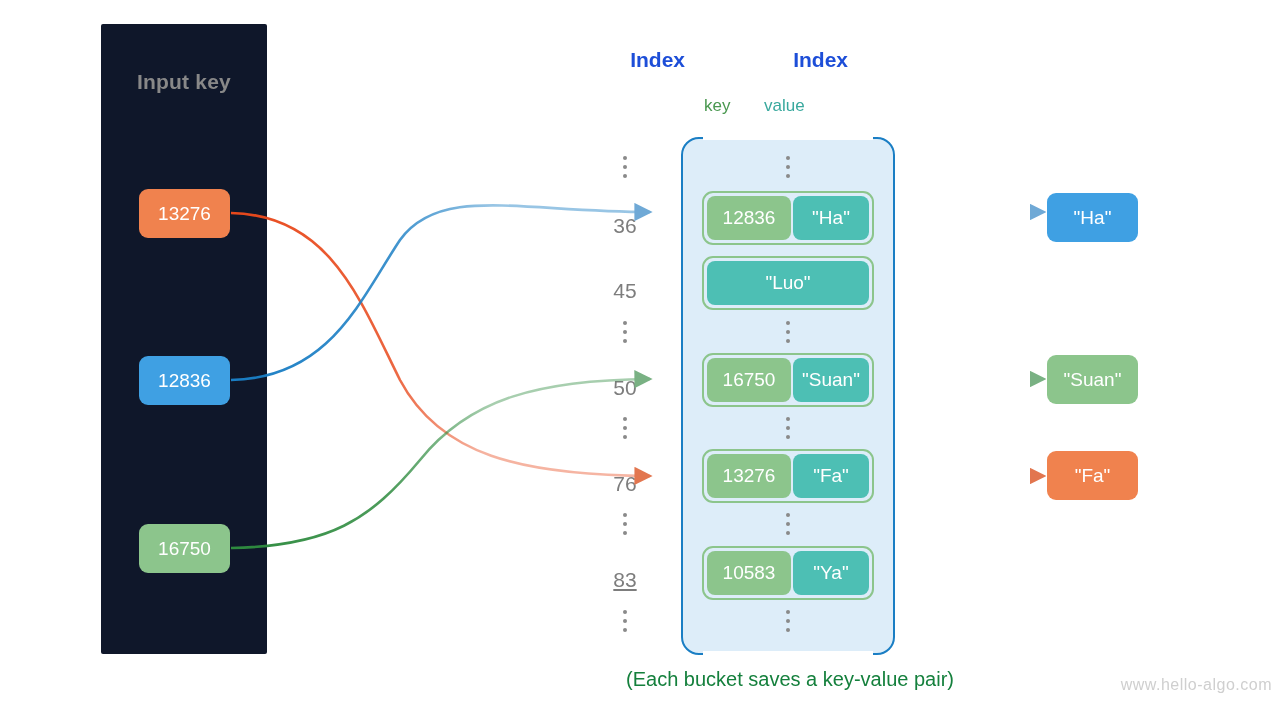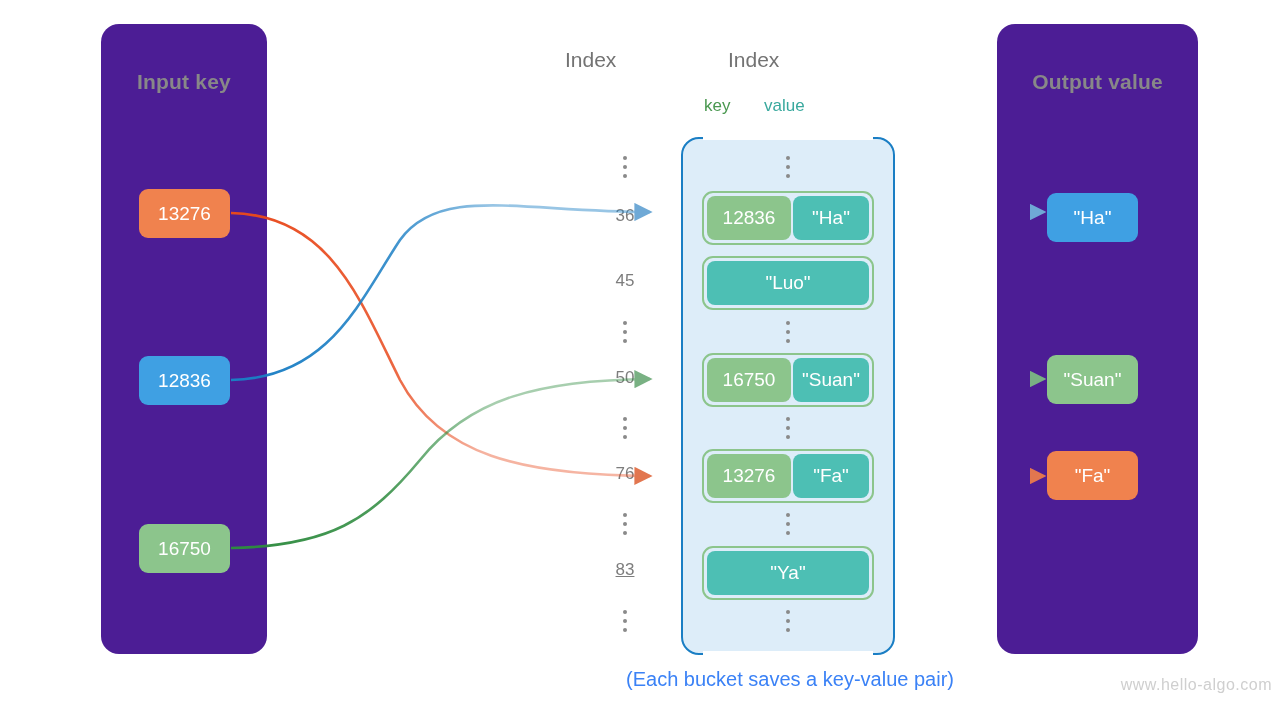--- a/index.html
+++ b/index.html
@@ -12,44 +12,44 @@
     width: 1280px;
     height: 720px;
     background: #ffffff;
     font-family: "Liberation Sans", sans-serif;
     overflow: hidden;
   }
 
   
   .side-panel {
     position: absolute;
-    background: #4c1d95;
-    border-radius: 18px;
+    background: #0f172a;
+    border-radius: 2px;
   }
   #panel-input  { left: 101px; top: 24px; width: 166px; height: 630px; }
   #panel-output { left: 997px; top: 24px; width: 201px; height: 630px; }
 
   .panel-title {
     position: absolute;
     top: 46px;
     width: 100%;
     text-align: center;
     font-size: 21px;
     font-weight: bold;
     color: #888888;
     letter-spacing: .2px;
   }
 
   
   .col-heading {
     position: absolute;
     font-size: 21px;
-    font-weight: normal;
-    color: #737373;
-    text-align: left;
+    font-weight: bold;
+    color: #1d4ed8;
+    text-align: right;
     white-space: nowrap;
   }
   #heading-index { left: 565px; top: 48px; width: 120px; }
   #heading-array { left: 728px; top: 48px; width: 120px; }
 
   .sub-heading {
     position: absolute;
     font-size: 17px;
     text-align: left;
     white-space: nowrap;
@@ -110,22 +110,23 @@
   }
   #mask-top    { top: 135px; }
   #mask-bottom { top: 651px; }
 
   
   .index-label {
     position: absolute;
     left: 590px;
     width: 70px;
     text-align: center;
-    font-size: 17px;
+    font-size: 21px;
     color: #7d7d7d;
+    margin-top: 8px;
   }
 
   
   .vdots {
     position: absolute;
     width: 4px;
     display: flex;
     flex-direction: column;
     justify-content: space-between;
     height: 22px;
@@ -175,21 +176,21 @@
     pointer-events: none;
   }
 
   
   #caption {
     position: absolute;
     left: 560px; top: 668px;
     width: 460px;
     text-align: center;
     font-size: 20px;
-    color: #3b82f6;
+    color: #15803d;
     white-space: nowrap;
   }
   #watermark {
     position: absolute;
     right: 8px; top: 676px;
     font-family: Liberation Sans, sans-serif;
     font-size: 16px;
     color: #cfcfcf;
     letter-spacing: .5px;
     white-space: nowrap;
@@ -197,23 +198,20 @@
 </style>
 </head>
 <body>
 
 <div id="stage">
 
   <div id="panel-input" class="side-panel">
     <div class="panel-title">Input key</div>
   </div>
 
-  <div id="panel-output" class="side-panel">
-    <div class="panel-title">Output value</div>
-  </div>
 
   <div id="heading-index" class="col-heading">Index</div>
   <div id="heading-array" class="col-heading">Index</div>
   <div id="subheading-key" class="sub-heading">key</div>
   <div id="subheading-value" class="sub-heading">value</div>
 
 
   <div id="array-box"></div>
   <div id="mask-top" class="bracket-mask"></div>
   <div id="mask-bottom" class="bracket-mask"></div>
@@ -290,20 +288,21 @@
       <div class="bucket" style="top: 449px;">
         <div class="cell cell-key">13276</div>
         <div class="cell cell-value">"Fa"</div>
       </div>
       <div class="vdots vdots-array" style="top: 513px;">
         <i></i>
         <i></i>
         <i></i>
       </div>
       <div class="bucket" style="top: 546px;">
+        <div class="cell cell-key">10583</div>
         <div class="cell cell-value">"Ya"</div>
       </div>
       <div class="vdots vdots-array" style="top: 610px;">
         <i></i>
         <i></i>
         <i></i>
       </div>
     </div>
 
   <svg id="arrows" viewBox="0 0 1280 720">

